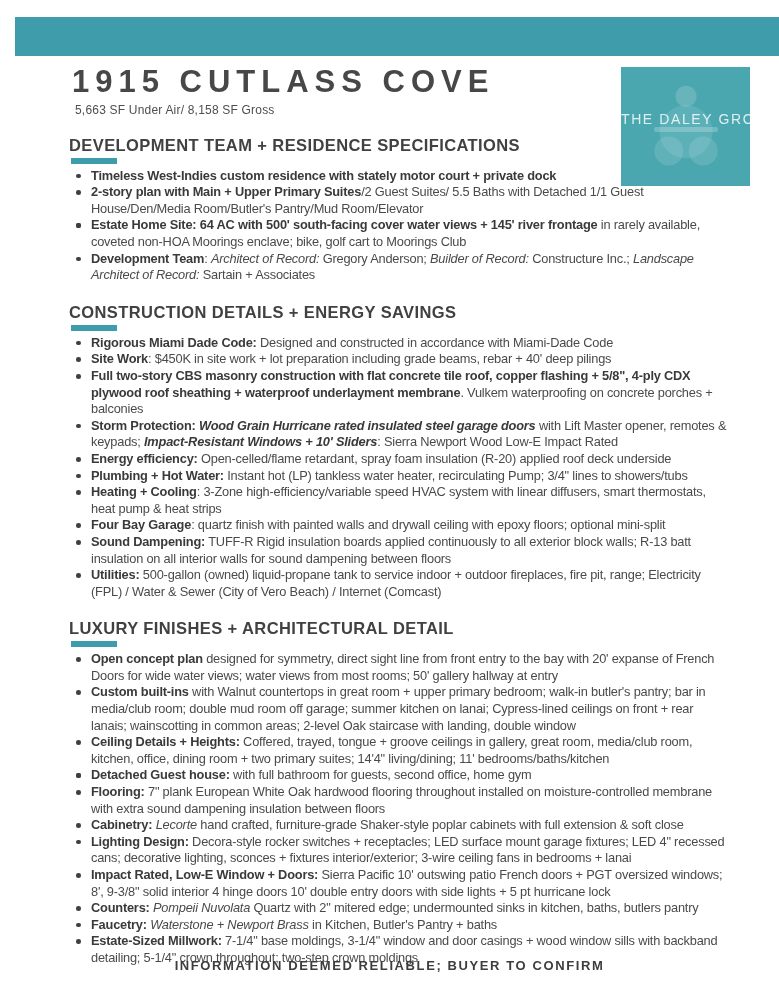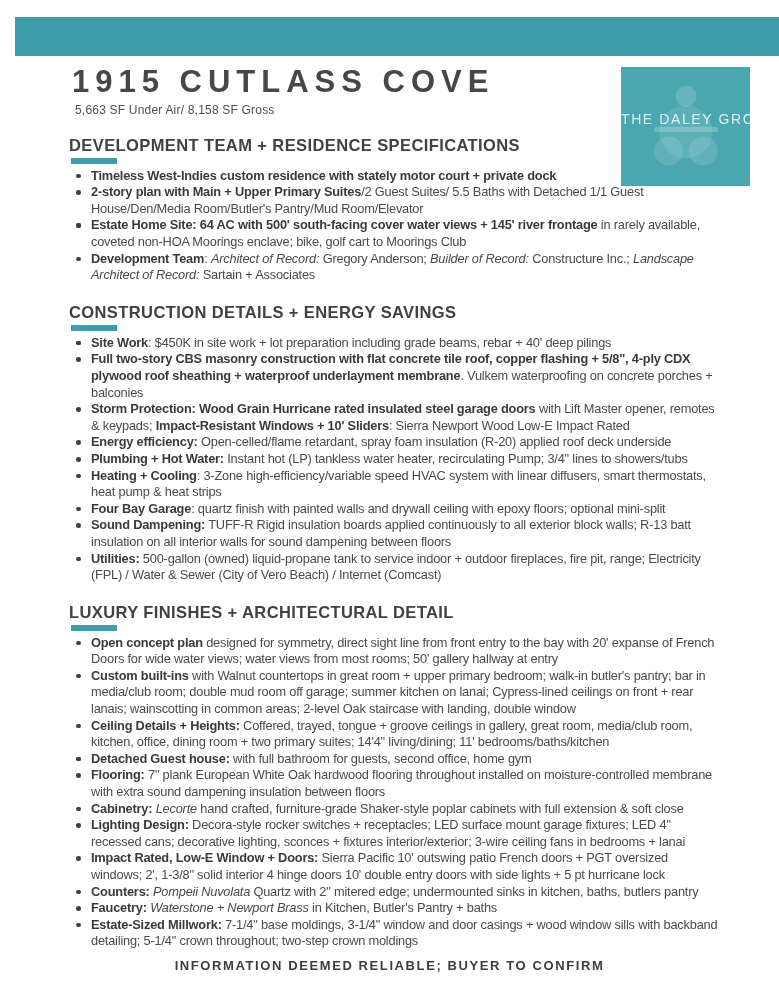--- a/index.html
+++ b/index.html
@@ -68,37 +68,37 @@
     font-weight:bold;
     letter-spacing:0.4px;
     color:#414141;
     white-space:nowrap;
   }
   .heading-dash{
     width:46px;height:6px;
     background:#3f9dab;
     margin:3px 0 4px 2px;
   }
-  ul.bullets{list-style:none;margin:0 16px 2px 0;padding:0;}
+  ul.bullets{list-style:none;margin:0 4px 2px 0;padding:0;}
   ul.bullets li{
     position:relative;
     padding-left:22px;
     font-size:12.8px;
     line-height:16.6px;
     letter-spacing:-0.2px;
     color:#4a4a4a;
   }
   .dot{
     position:absolute;left:7px;top:6px;
     width:4.6px;height:4.6px;border-radius:50%;
     background:#3f3f3f;
   }
   .seg-b{font-weight:bold;color:#3a3a3a;}
   .seg-i{font-style:italic;}
-  .seg-bi{font-weight:bold;color:#3a3a3a;}
+  .seg-bi{font-weight:bold;font-style:italic;color:#3a3a3a;}
   .footer{
     position:absolute;left:0;right:0;top:958px;
     text-align:center;
     font-size:13px;font-weight:bold;
     letter-spacing:1.6px;
     color:#3d3d3d;
     white-space:nowrap;
   }
 </style>
 </head>
@@ -127,21 +127,21 @@
             <li><span class="dot"></span></li>
             <li><span class="dot"></span><span><span class="seg-b">Estate Home Site: 64 AC with 500' south-facing cover water views + 145' river frontage</span><span class="seg-r"> in rarely available, coveted non-HOA Moorings enclave; bike, golf cart to Moorings Club</span></span></li>
             <li><span class="dot"></span><span><span class="seg-b">Development Team</span><span class="seg-r">: </span><span class="seg-i">Architect of Record:</span><span class="seg-r"> Gregory Anderson; </span><span class="seg-i">Builder of Record:</span><span class="seg-r"> Constructure Inc.; </span><span class="seg-i">Landscape Architect of Record:</span><span class="seg-r"> Sartain + Associates</span></span></li>
           </ul>
   </section>
 
   <section>
     <h2>CONSTRUCTION DETAILS + ENERGY SAVINGS</h2>
     <div class="heading-dash"></div>
     <ul class="bullets">
-            <li><span class="dot"></span></li>
+            <li><span class="dot"></span><span><span class="seg-b">Rigorous Miami Dade Code:</span><span class="seg-r">  Designed and constructed in accordance with Miami-Dade Code</span></span></li>
             <li><span class="dot"></span><span><span class="seg-b">Site Work</span><span class="seg-r">: $450K in site work + lot preparation including grade beams, rebar + 40' deep pilings</span></span></li>
             <li><span class="dot"></span><span><span class="seg-b">Full two-story CBS masonry construction with flat concrete tile roof, copper flashing + 5/8", 4-ply CDX plywood roof sheathing + waterproof underlayment membrane</span><span class="seg-r">. Vulkem waterproofing on concrete porches + balconies</span></span></li>
             <li><span class="dot"></span><span><span class="seg-b">Storm Protection: </span><span class="seg-bi">Wood Grain Hurricane rated insulated steel garage doors</span><span class="seg-r"> with Lift Master opener, remotes &amp; keypads; </span><span class="seg-bi">Impact-Resistant Windows + 10' Sliders</span><span class="seg-r">: Sierra Newport Wood Low-E Impact Rated</span></span></li>
             <li><span class="dot"></span><span><span class="seg-b">Energy efficiency:</span><span class="seg-r"> Open-celled/flame retardant, spray foam insulation (R-20) applied roof deck underside</span></span></li>
             <li><span class="dot"></span><span><span class="seg-b">Plumbing + Hot Water:</span><span class="seg-r"> Instant hot (LP) tankless water heater, recirculating Pump; 3/4" lines to showers/tubs</span></span></li>
             <li><span class="dot"></span><span><span class="seg-b">Heating + Cooling</span><span class="seg-r">: 3-Zone high-efficiency/variable speed HVAC system with linear diffusers, smart thermostats, heat pump &amp; heat strips</span></span></li>
             <li><span class="dot"></span><span><span class="seg-b">Four Bay Garage</span><span class="seg-r">: quartz finish with painted walls and drywall ceiling with epoxy floors; optional mini-split</span></span></li>
             <li><span class="dot"></span><span><span class="seg-b">Sound Dampening:</span><span class="seg-r"> TUFF-R Rigid insulation boards applied continuously to all exterior block walls; R-13 batt insulation on all interior walls for sound dampening between floors</span></span></li>
             <li><span class="dot"></span><span><span class="seg-b">Utilities:</span><span class="seg-r"> 500-gallon (owned) liquid-propane tank to service indoor + outdoor fireplaces, fire pit, range; Electricity (FPL) / Water &amp; Sewer (City of Vero Beach) / Internet (Comcast)</span></span></li>
           </ul>
@@ -152,21 +152,21 @@
     <div class="heading-dash"></div>
     <ul class="bullets">
             <li><span class="dot"></span><span><span class="seg-b">Open concept plan</span><span class="seg-r">  designed for symmetry, direct sight line from front entry to the bay with 20' expanse of French Doors for wide water views; water views from most rooms; 50' gallery hallway at entry</span></span></li>
             <li><span class="dot"></span><span><span class="seg-b">Custom built-ins</span><span class="seg-r"> with Walnut countertops in great room + upper primary bedroom; walk-in butler's pantry; bar in media/club room; double mud room off garage; summer kitchen on lanai; Cypress-lined ceilings on front + rear lanais; wainscotting in common areas; 2-level Oak staircase with landing, double window</span></span></li>
             <li><span class="dot"></span><span><span class="seg-b">Ceiling Details + Heights:</span><span class="seg-r"> Coffered, trayed, tongue + groove ceilings in gallery, great room, media/club room, kitchen, office, dining room + two primary suites; 14'4" living/dining; 11' bedrooms/baths/kitchen</span></span></li>
             <li><span class="dot"></span></li>
             <li><span class="dot"></span><span><span class="seg-b">Detached Guest house:</span><span class="seg-r"> with full bathroom for guests, second office, home gym</span></span></li>
             <li><span class="dot"></span><span><span class="seg-b">Flooring:</span><span class="seg-r"> 7" plank European White Oak hardwood flooring throughout installed on moisture-controlled membrane with extra sound dampening insulation between floors</span></span></li>
             <li><span class="dot"></span><span><span class="seg-b">Cabinetry:</span><span class="seg-i"> Lecorte</span><span class="seg-r"> hand crafted, furniture-grade Shaker-style poplar cabinets with full extension &amp; soft close</span></span></li>
             <li><span class="dot"></span><span><span class="seg-b">Lighting Design:</span><span class="seg-r"> Decora-style rocker switches + receptacles; LED surface mount garage fixtures; LED 4" recessed cans; decorative lighting, sconces + fixtures interior/exterior; 3-wire ceiling fans in bedrooms + lanai</span></span></li>
-            <li><span class="dot"></span><span><span class="seg-b">Impact Rated, Low-E Window + Doors:</span><span class="seg-r"> Sierra Pacific 10' outswing patio French doors + PGT oversized windows; 2', 1-3/8" solid interior 4 hinge doors 10' double entry doors with side lights + 5 pt hurricane lock</span></span></li>
+            <li><span class="dot"></span><span><span class="seg-b">Impact Rated, Low-E Window + Doors:</span><span class="seg-r"> Sierra Pacific 10' outswing patio French doors + PGT oversized windows; 8', 9-3/8" solid interior 4 hinge doors 10' double entry doors with side lights + 5 pt hurricane lock</span></span></li>
             <li><span class="dot"></span><span><span class="seg-b">Counters:</span><span class="seg-i"> Pompeii Nuvolata</span><span class="seg-r"> Quartz with 2" mitered edge; undermounted sinks in kitchen, baths, butlers pantry</span></span></li>
             <li><span class="dot"></span><span><span class="seg-b">Faucetry:</span><span class="seg-i"> Waterstone + Newport Brass</span><span class="seg-r"> in Kitchen, Butler's Pantry + baths</span></span></li>
             <li><span class="dot"></span><span><span class="seg-b">Estate-Sized Millwork:</span><span class="seg-r"> 7-1/4" base moldings, 3-1/4" window and door casings + wood window sills with backband detailing; 5-1/4" crown throughout; two-step crown moldings</span></span></li>
           </ul>
   </section>
 </div>
   </div>
 
   <div class="footer">INFORMATION DEEMED RELIABLE; BUYER TO CONFIRM</div>
 

